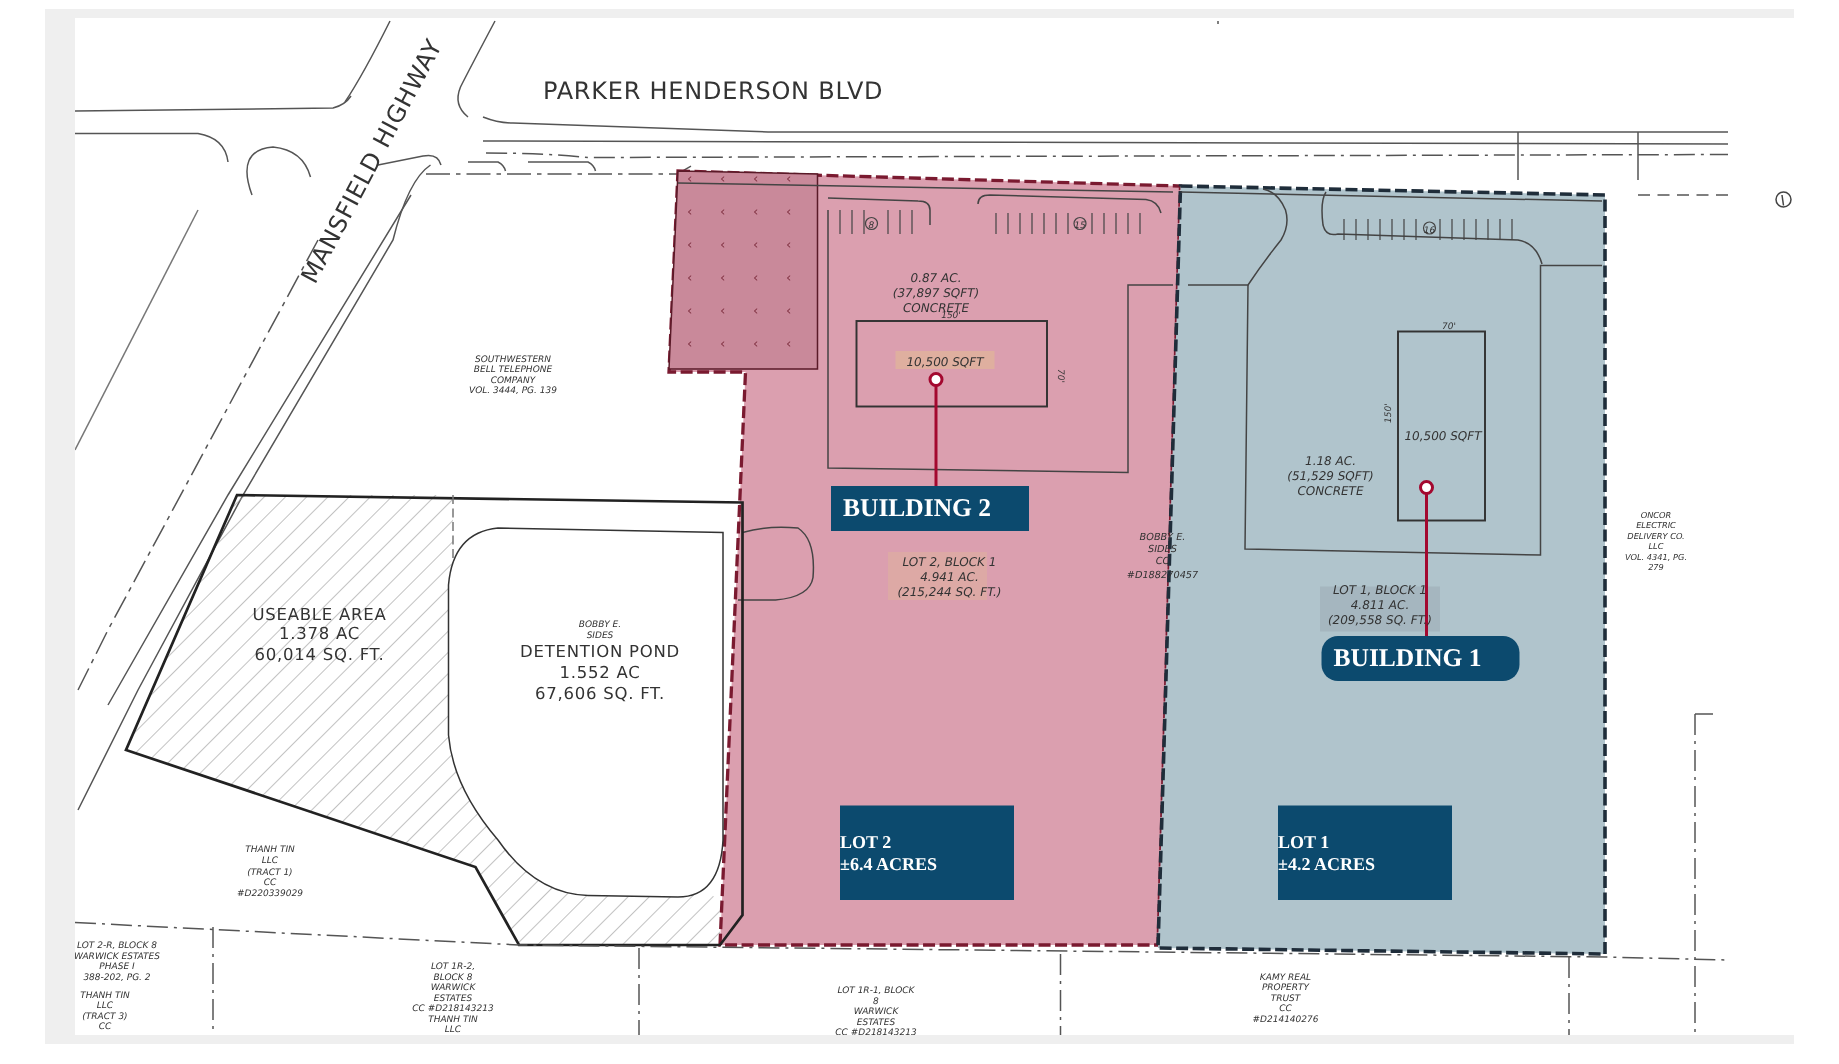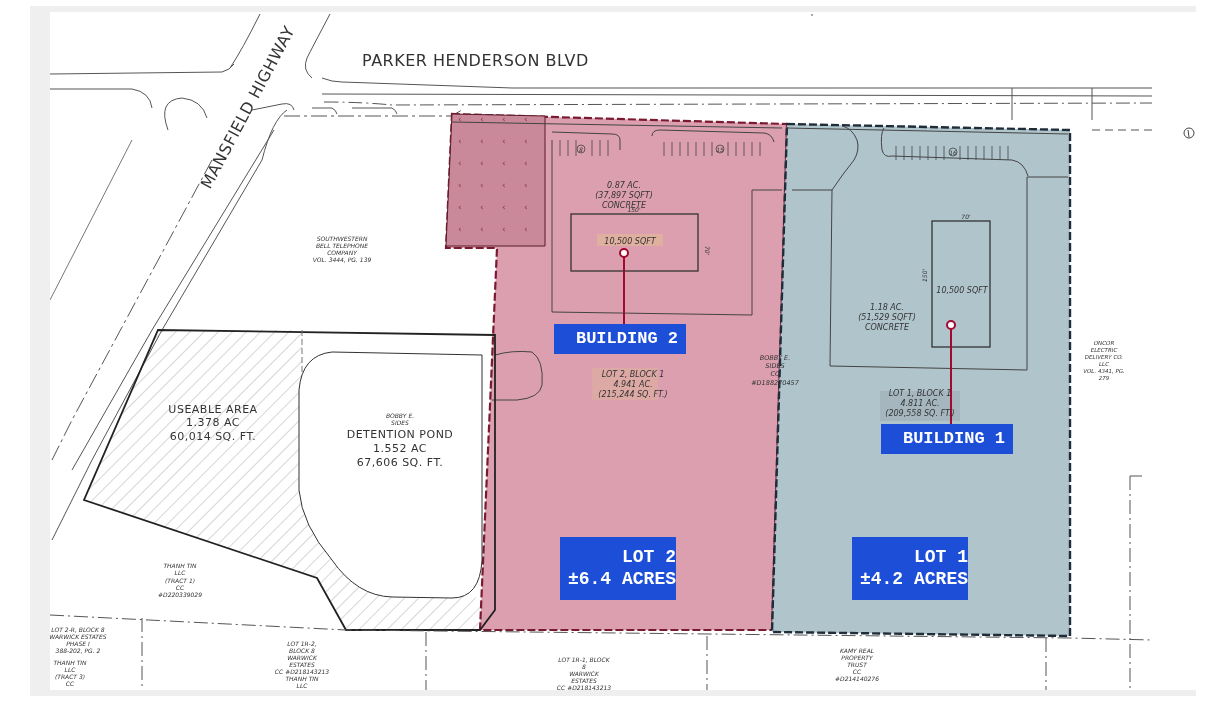--- a/index.html
+++ b/index.html
@@ -5,26 +5,26 @@
   html, body { margin: 0; padding: 0; background: #ffffff; }
   body { width: 1226px; height: 709px; position: relative; overflow: hidden;
          font-family: "Liberation Sans", sans-serif; }
   #frame { position: absolute; left: 30px; top: 6px; width: 1166px; height: 690px;
            background: #efefef; }
   #sheet { position: absolute; left: 50px; top: 12px; width: 1150px; height: 678px;
            background: #ffffff; overflow: hidden; }
   svg { position: absolute; left: 0; top: 0; }
   .cad { font-family: "DejaVu Sans", sans-serif; font-style: italic; fill: #333; }
   .cad-lg { font-family: "DejaVu Sans", sans-serif; fill: #333; letter-spacing: 0.5px; }
-  .callout { position: absolute; background: #1d4ed8; color: #fff; font-weight: bold;
-             font-family: Liberation Mono, monospace; text-align: center;
-             display: flex; flex-direction: column; justify-content: center; align-items: flex-end;
+  .callout { position: absolute; background: #0c4a6e; color: #fff; font-weight: bold;
+             font-family: Liberation Serif, serif; text-align: center;
+             display: flex; flex-direction: column; justify-content: center; align-items: flex-start;
              line-height: 1.2; }
   .bldg-callout { font-size: 17px; height: 30px; padding: 0 8px; }
-  .lot-callout { font-size: 18px; }
+  .lot-callout { font-size: 12px; }
 </style>
 </head>
 <body>
 
 <div id="frame"></div>
 <div id="sheet">
 <svg width="1150" height="678" viewBox="38 12 1150 678" xmlns="http://www.w3.org/2000/svg">
   <defs>
     <pattern id="hatch" patternUnits="userSpaceOnUse" width="10" height="10" patternTransform="rotate(45)">
       <line x1="0" y1="0" x2="0" y2="10" stroke="#999" stroke-width="0.8"></line>
@@ -248,21 +248,21 @@
     <text class="cad" x="845" y="667">TRUST</text>
     <text class="cad" x="845" y="674">CC</text>
     <text class="cad" x="845" y="681">#D214140276</text>
   </g>
 </svg>
 </div>
 
 <div class="callout bldg-callout" style="left:554px; top:324px; width:116px;">
   <span>BUILDING 2</span>
 </div>
-<div class="callout bldg-callout" style="left:881px; top:424px; width:116px;">
+<div class="callout bldg-callout" style="left:881px; top:424px; width:116px;border-radius:11px;">
   <span>BUILDING 1</span>
 </div>
 <div class="callout lot-callout" style="left:560px; top:537px; width:116px; height:63px;">
   <span>LOT 2</span>
   <span>±6.4 ACRES</span>
 </div>
 <div class="callout lot-callout" style="left:852px; top:537px; width:116px; height:63px;">
   <span>LOT 1</span>
   <span>±4.2 ACRES</span>
 </div>

